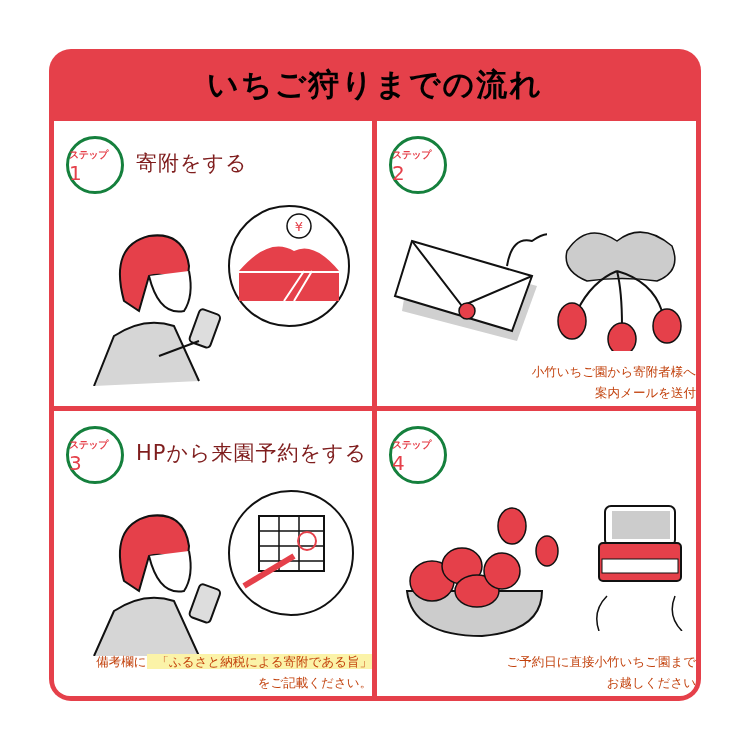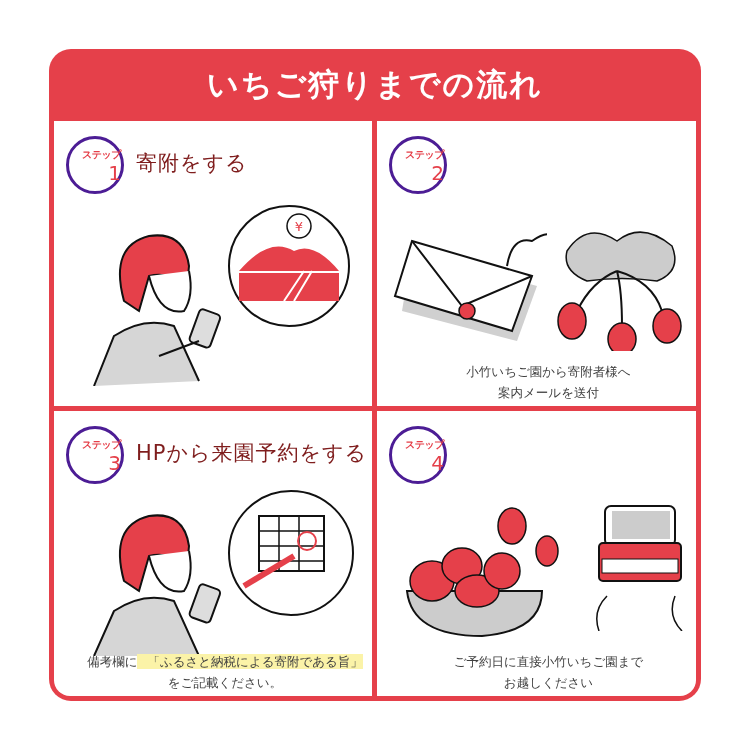--- a/index.html
+++ b/index.html
@@ -1,28 +1,28 @@
 <!DOCTYPE html>
 <html><head>
 <meta charset="utf-8">
 <style>
   html,body{margin:0;padding:0;background:#fff;}
   body{width:750px;height:750px;position:relative;overflow:hidden;font-family:"DejaVu Sans","Liberation Sans",sans-serif;}
   .frame{position:absolute;left:49px;top:49px;width:652px;height:652px;background:#e5404a;border-radius:22px;}
-  .title{position:absolute;left:0;top:0;width:652px;height:72px;display:flex;align-items:center;justify-content:center;color:#ffffff;font-size:31px;font-weight:bold;letter-spacing:2px;}
+  .title{position:absolute;left:0;top:0;width:652px;height:72px;display:flex;align-items:center;justify-content:center;color:#000000;font-size:31px;font-weight:bold;letter-spacing:2px;}
   .panel{position:absolute;background:#fff;overflow:hidden;}
   .p1{left:5px;top:72px;width:318px;height:285px;}
   .p2{left:328px;top:72px;width:319px;height:285px;}
   .p3{left:5px;top:362px;width:318px;height:285px;border-bottom-left-radius:16px;}
   .p4{left:328px;top:362px;width:319px;height:285px;border-bottom-right-radius:16px;}
-  .badge{position:absolute;left:12px;top:15px;width:58px;height:58px;border:3px solid #4c1d95;border-radius:50%;box-sizing:border-box;color:#e5404a;text-align:right;}
+  .badge{position:absolute;left:12px;top:15px;width:58px;height:58px;border:3px solid #15803d;border-radius:50%;box-sizing:border-box;color:#e5404a;text-align:left;}
   .badge .lbl{display:block;font-size:10px;font-weight:bold;margin-top:9px;letter-spacing:-0.5px;}
   .badge .num{display:block;font-size:20px;line-height:20px;margin-top:1px;}
   .step-title{position:absolute;left:82px;top:28px;font-size:21px;color:#7f1d1d;white-space:nowrap;letter-spacing:1px;}
-  .caption{position:absolute;left:0;width:100%;text-align:center;font-size:12.5px;color:#404040;line-height:21px;margin-left:12px;}
+  .caption{position:absolute;left:0;width:100%;text-align:right;font-size:12.5px;color:#c2410c;line-height:21px;}
   .hl{background:#fbf3a8;padding-left:10px;}
   svg{position:absolute;}
 </style>
 </head>
 <body>
 
 <div class="frame">
   <div class="title">いちご狩りまでの流れ</div>
 
   <div class="panel p1">

